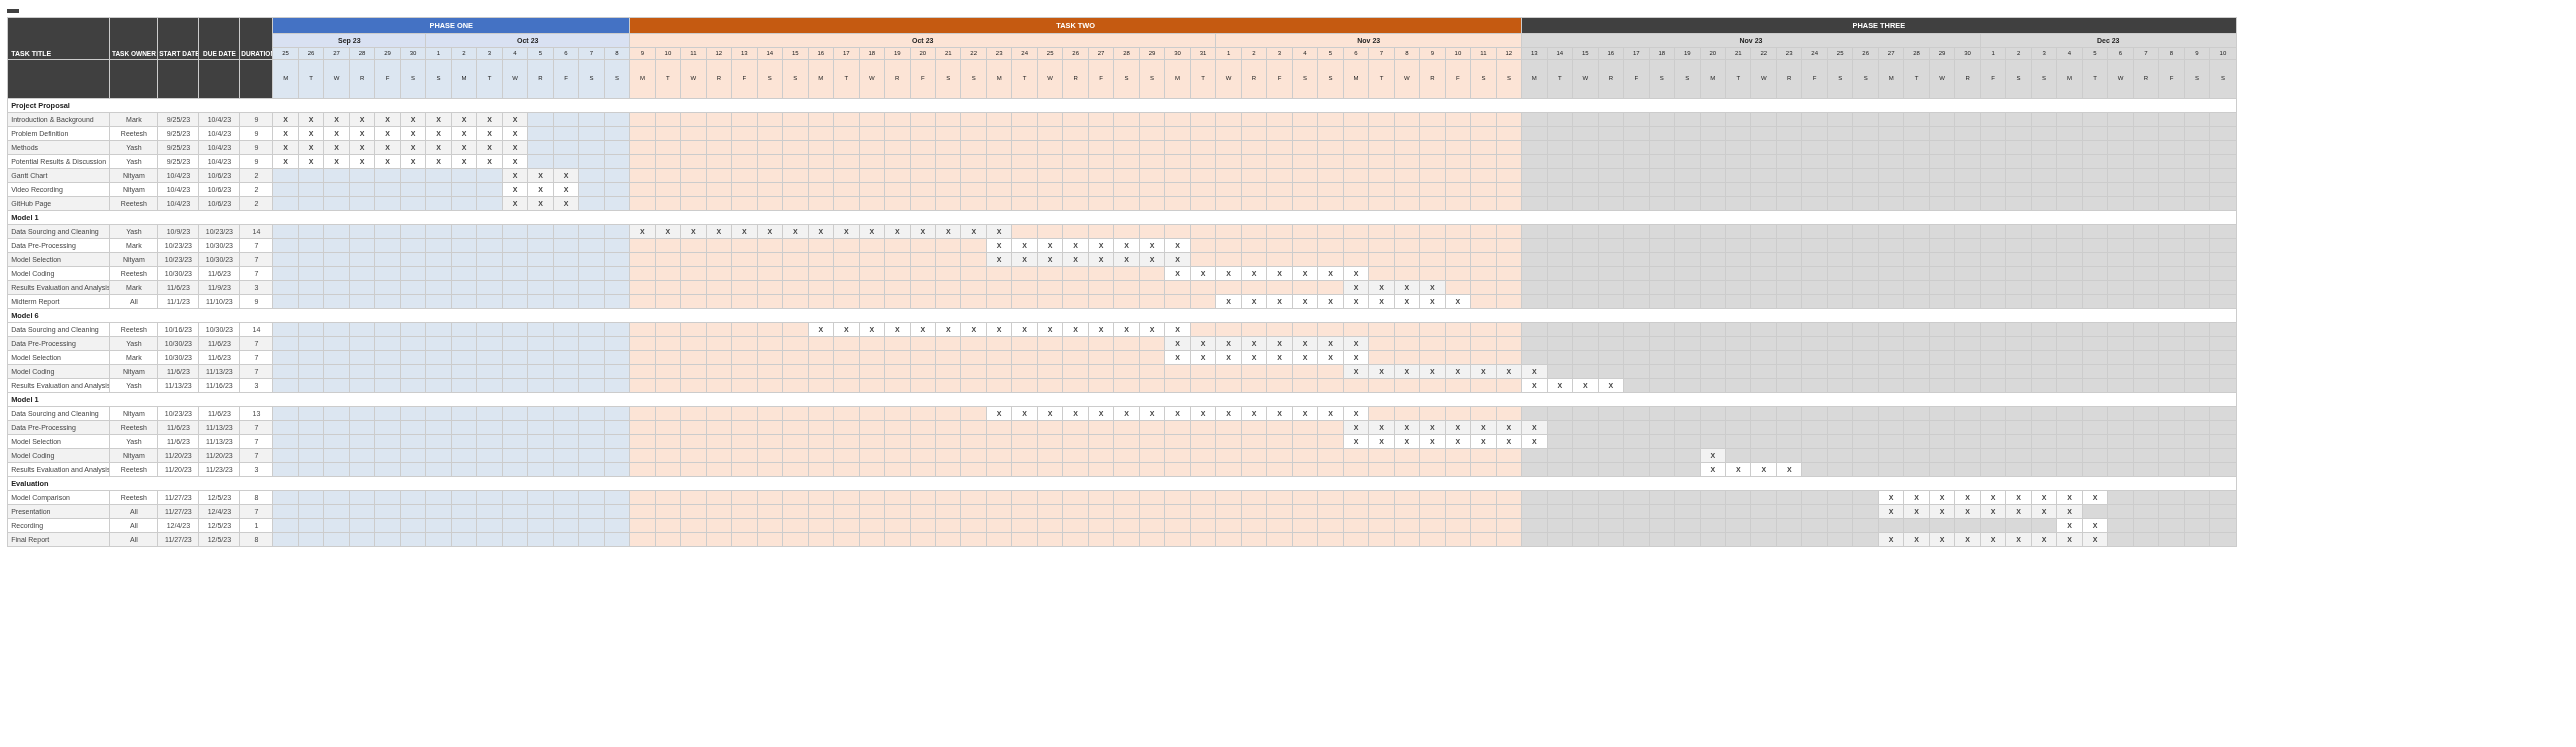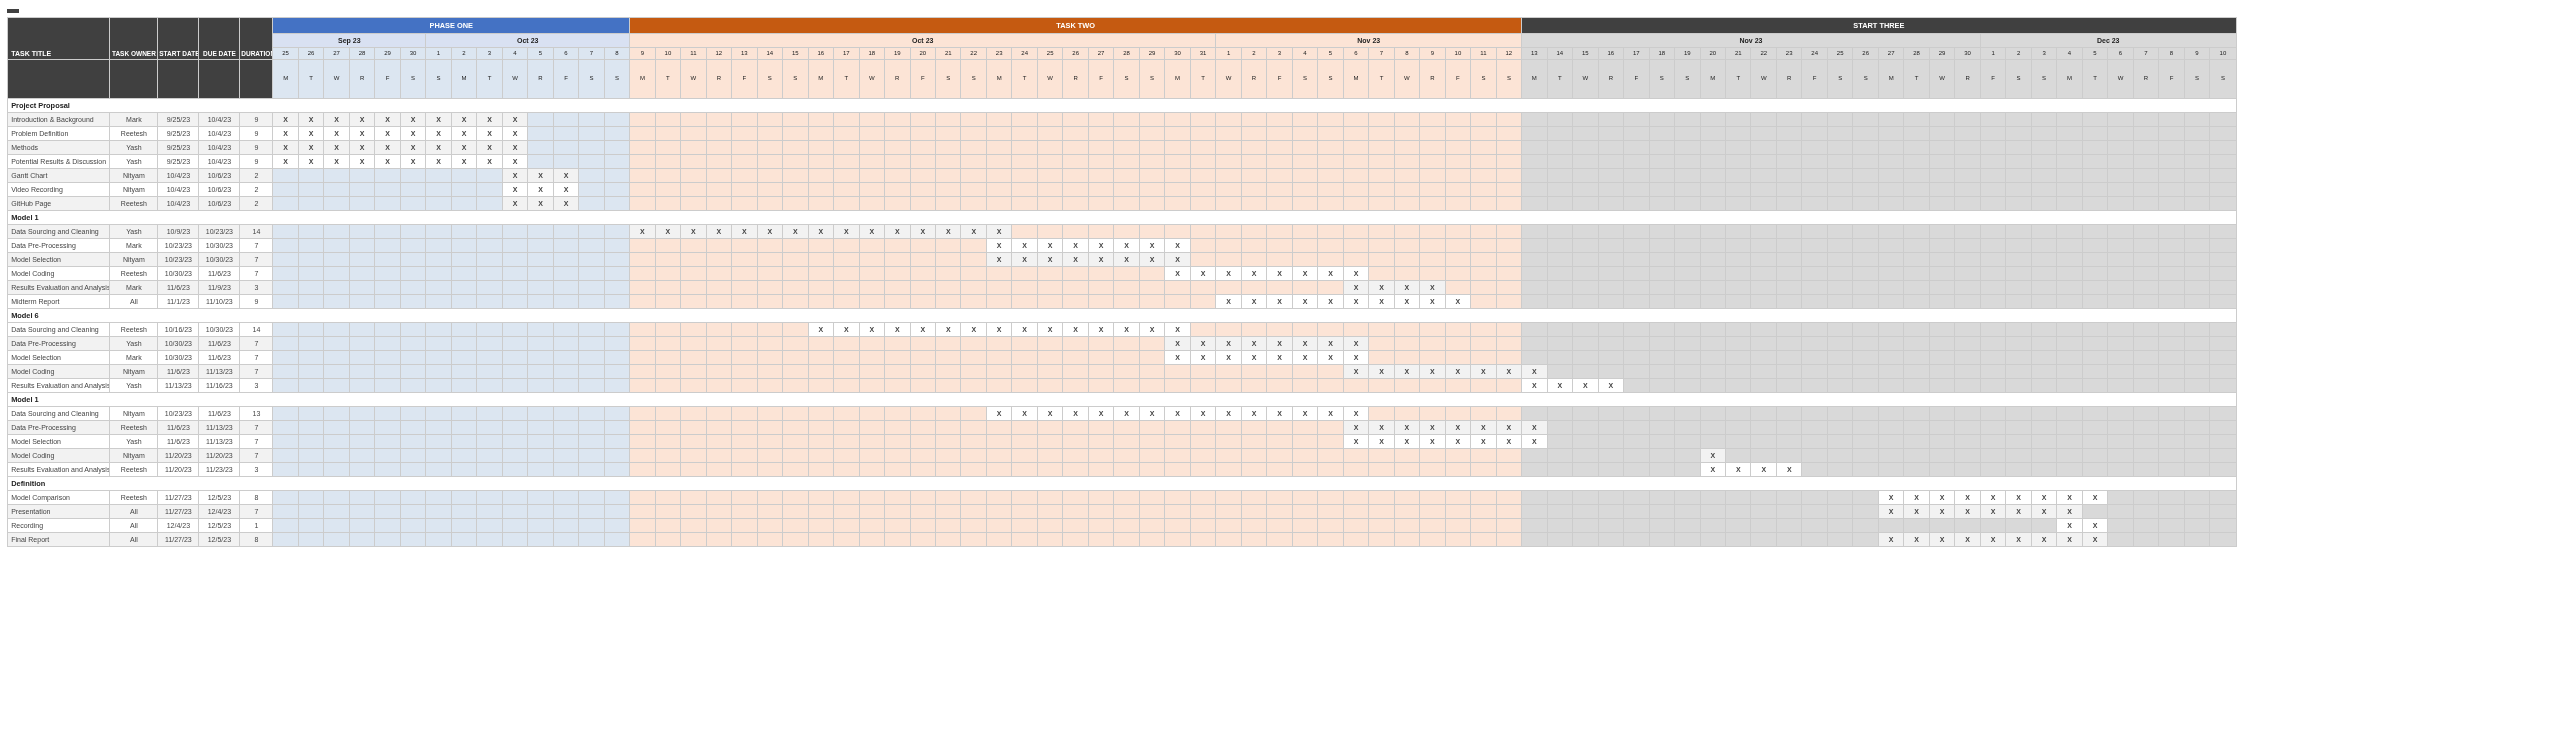--- a/index.html
+++ b/index.html
@@ -198,21 +198,21 @@
     </colgroup>
     <tbody id="gantt-body">
     <tr>
             <td colspan="1" rowspan="3" class="col-task-header header-col">TASK TITLE</td>
             <td rowspan="3" class="header-col" style="font-size: 6.5px;">TASK OWNER</td>
             <td rowspan="3" class="header-col" style="font-size: 6.5px;">START DATE</td>
             <td rowspan="3" class="header-col" style="font-size: 6.5px;">DUE DATE</td>
             <td rowspan="3" class="header-col" style="font-size: 6.5px;">DURATION</td>
             <td colspan="14" class="header-phase">PHASE ONE</td>
             <td colspan="35" class="header-phase-2">TASK TWO</td>
-            <td colspan="28" class="header-phase-3">START THREE</td>
+            <td colspan="28" class="header-phase-3">PHASE THREE</td>
           </tr>
           <tr>
             <td colspan="6" class="header-month">Sep 23</td>
             <td colspan="8" class="header-month">Oct 23</td>
             <td colspan="23" class="header-month-2">Oct 23</td>
             <td colspan="12" class="header-month-2">Nov 23</td>
             <td colspan="18" class="header-month-3">Nov 23</td>
             <td colspan="10" class="header-month-3">Dec 23</td>
           </tr>
           <tr>
@@ -2316,21 +2316,21 @@
             <td style="background: rgb(217, 217, 217);"></td>
             <td style="background: rgb(217, 217, 217);"></td>
             <td style="background: rgb(217, 217, 217);"></td>
             <td style="background: rgb(217, 217, 217);"></td>
             <td style="background: rgb(217, 217, 217);"></td>
             <td style="background: rgb(217, 217, 217);"></td>
             <td style="background: rgb(217, 217, 217);"></td>
             <td style="background: rgb(217, 217, 217);"></td>
           </tr>
           <tr class="section-row">
-            <td colspan="82">Definition</td>
+            <td colspan="82">Evaluation</td>
           </tr>
           <tr class="data-row">
             <td class="col-task">Model Comparison</td>
             <td>Reetesh</td>
             <td>11/27/23</td>
             <td>12/5/23</td>
             <td>8</td>
             <td style="background: rgb(220, 230, 241);"></td>
             <td style="background: rgb(220, 230, 241);"></td>
             <td style="background: rgb(220, 230, 241);"></td>

